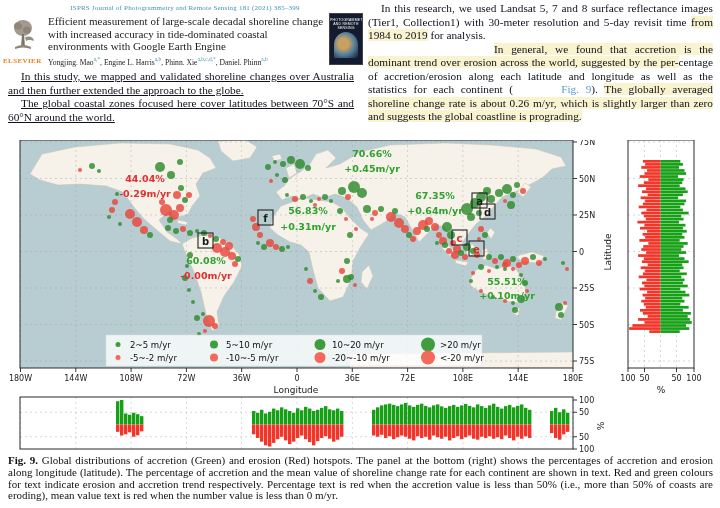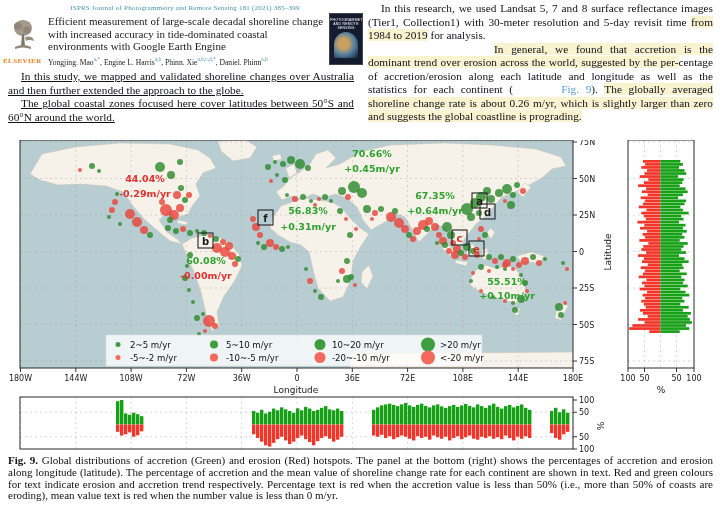--- a/index.html
+++ b/index.html
@@ -68,21 +68,21 @@
     <div class="authors" id="authors"><span>Yongjing. Mao</span><sup>a,*</sup>, <span>Engine L. Harris</span><sup>a,b</sup>, <span>Phinn. Xie</span><sup>a,b,c,d,*</sup>, <span>Daniel. Phinn</span><sup>a,b</sup></div>
   </div>
 
   <div class="cover">
     <div class="cover-title">PHOTOGRAMMETRY AND REMOTE SENSING</div>
     <div class="cover-globe"></div>
   </div>
 
   <div class="col left">
     <p>In this study, we mapped and validated shoreline changes over Australia and then further extended the approach to the globe.</p>
-    <p>The global coastal zones focused here cover latitudes between 50°S and 60°N around the world.</p>
+    <p>The global coastal zones focused here cover latitudes between 70°S and 60°N around the world.</p>
   </div>
 
   <div class="col right">
     <p><span>In this research, we used Landsat 5, 7 and 8 surface reflectance images (Tier1, Collection1) with 30-meter resolution and 5-day revisit time </span><mark>from 1984 to 2019</mark><span> for analysis.</span></p>
     <p class="p2"><mark>In general, we found that accretion is the dominant trend over erosion across the world, suggested by the per-</mark><span>centage of accretion/erosion along each latitude and longitude as well as the statistics for each continent (</span><a class="figlink">Fig. 9</a><span>). </span><mark>The globally averaged shoreline change rate is about 0.26 m/yr, which is slightly larger than zero and suggests the global coastline is prograding.</mark></p>
   </div>
 
   <div class="figwrap">
     <svg id="figsvg" width="720" height="316" viewBox="0 0 720 316">
       <defs>

